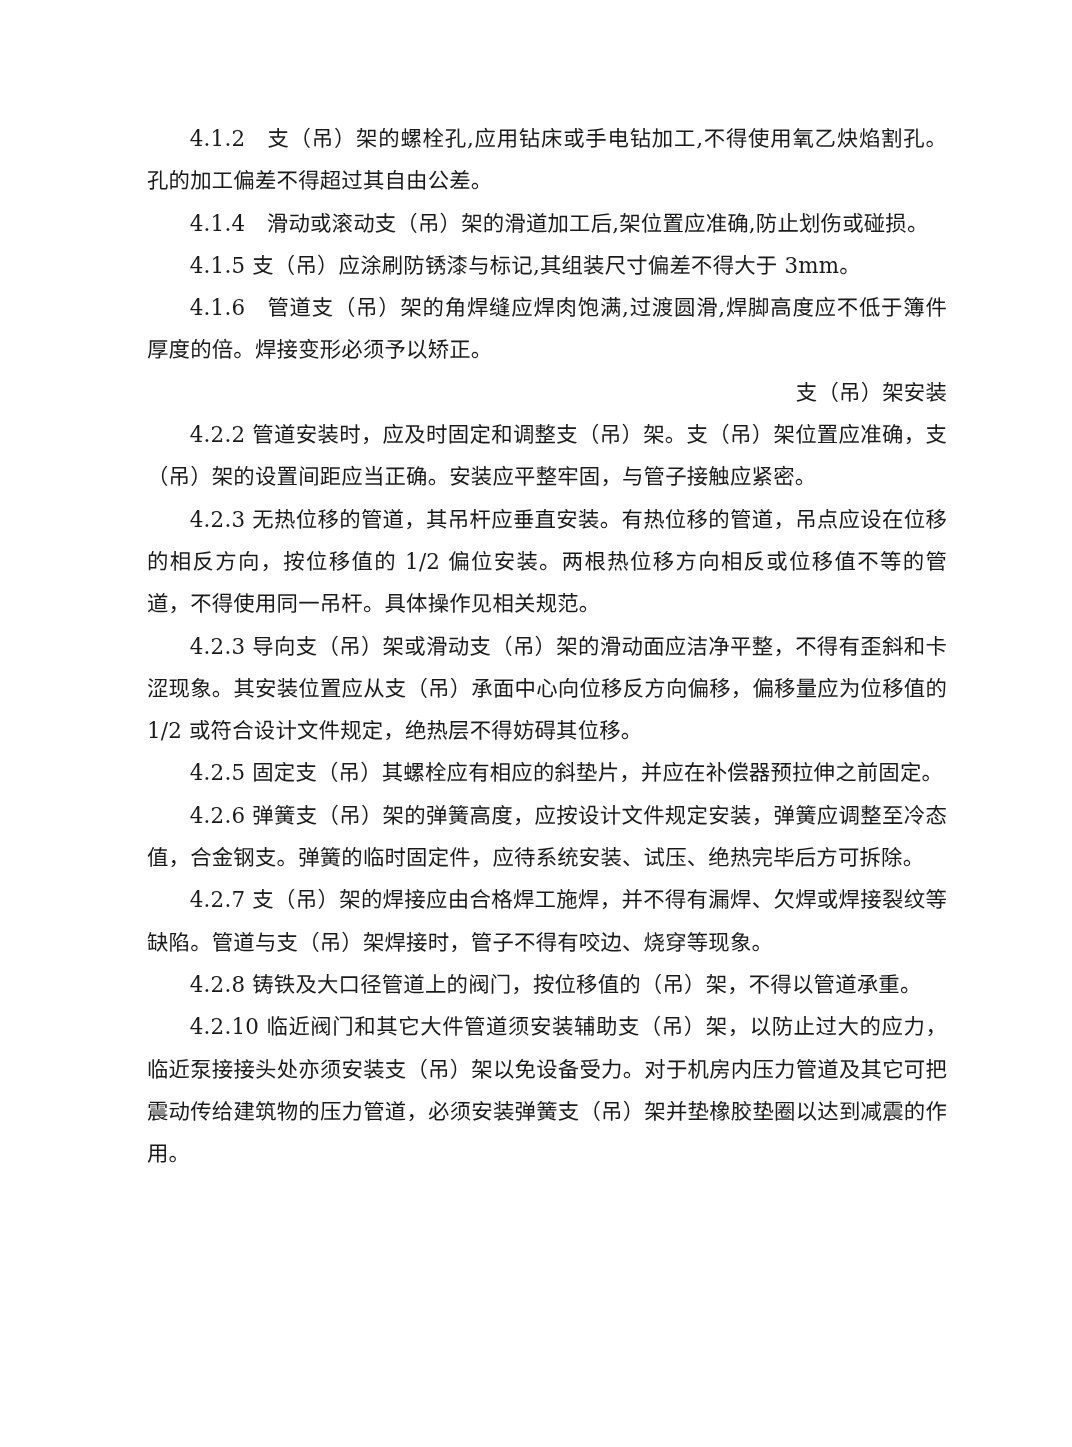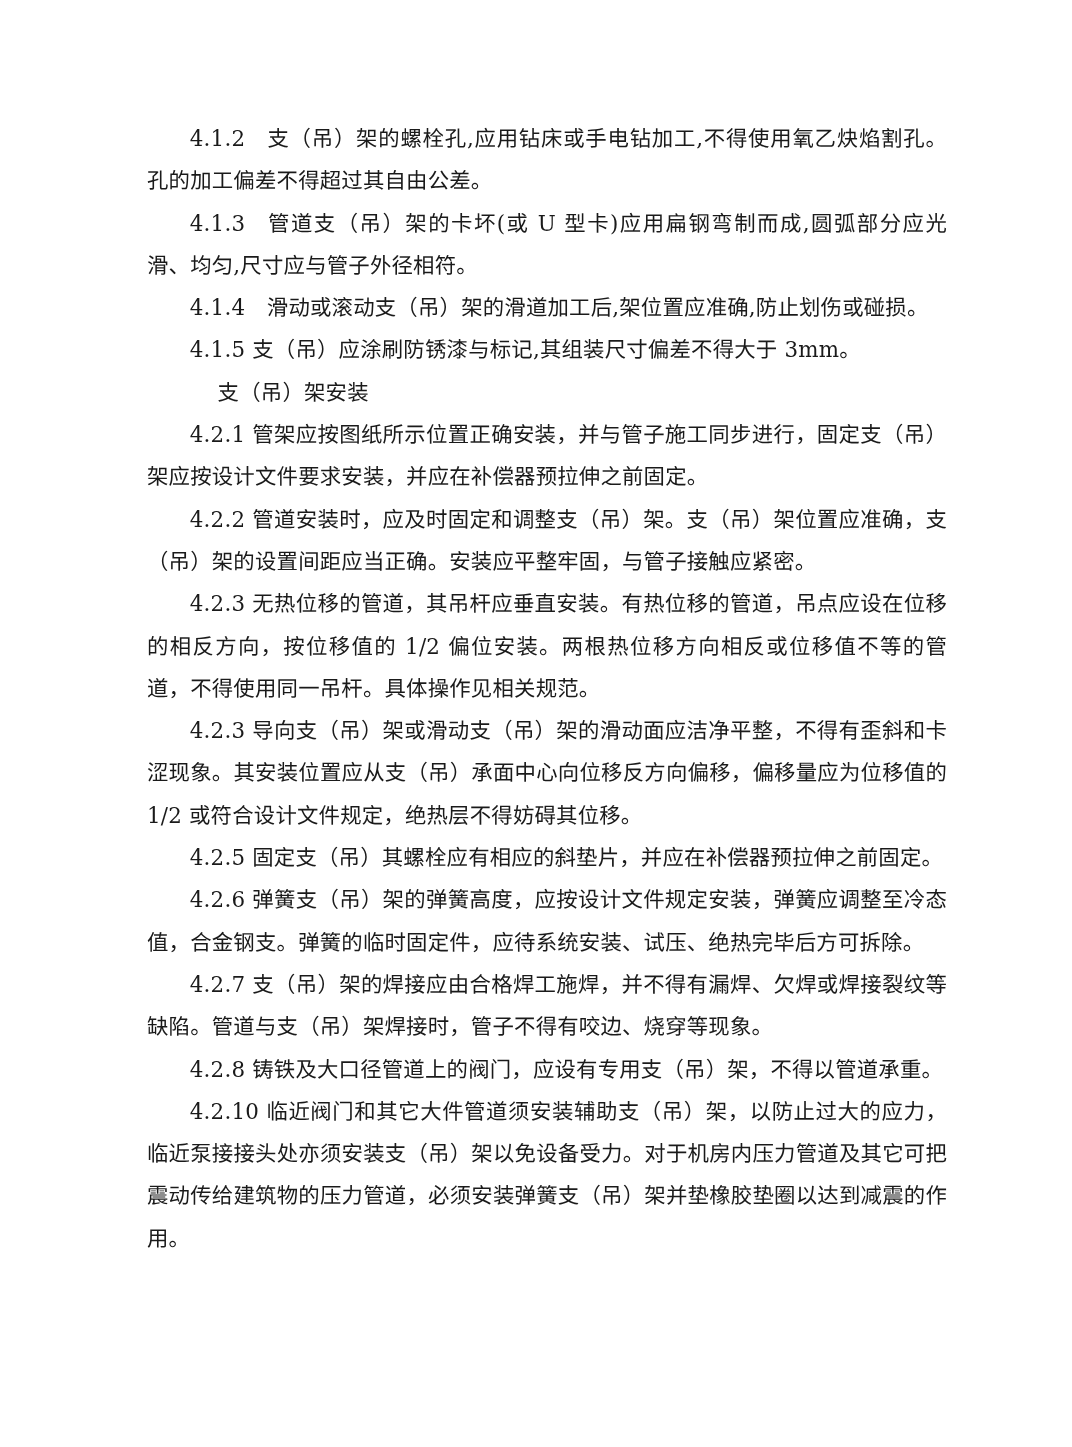--- a/index.html
+++ b/index.html
@@ -40,41 +40,40 @@
     text-indent: 2em;
     margin: 0;
     letter-spacing: 0.2px;
     word-break: break-all;
     white-space: normal;
   }
 
   
   .para.heading-line {
     text-indent: 3.3em;
-    text-align: left;
+    text-align: right;
   }
 
   
   .para:last-child {
     text-align-last: left;
   }
 </style>
 </head>
 <body style="background: rgb(255, 255, 255); color: rgb(26, 26, 26);">
 
 <div id="page" style="background: rgb(255, 255, 255);">
   <div id="doc-body">
       <p class="para">4.1.2 支（吊）架的螺栓孔,应用钻床或手电钻加工,不得使用氧乙炔焰割孔。孔的加工偏差不得超过其自由公差。</p>
-      <p class="para">4.1.3 管道支（吊）架的卡坏(或 U 型卡)应用扁钢弯制而成,圆弧部分应光滑、均匀,尺寸应与管子外径相符。</p>
       <p class="para">4.1.4 滑动或滚动支（吊）架的滑道加工后,架位置应准确,防止划伤或碰损。</p>
       <p class="para">4.1.5 支（吊）应涂刷防锈漆与标记,其组装尺寸偏差不得大于 3mm。</p>
+      <p class="para">4.1.6 管道支（吊）架的角焊缝应焊肉饱满,过渡圆滑,焊脚高度应不低于簿件厚度的倍。焊接变形必须予以矫正。</p>
       <p class="para heading-line">支（吊）架安装</p>
-      <p class="para">4.2.1 管架应按图纸所示位置正确安装，并与管子施工同步进行，固定支（吊）架应按设计文件要求安装，并应在补偿器预拉伸之前固定。</p>
       <p class="para">4.2.2 管道安装时，应及时固定和调整支（吊）架。支（吊）架位置应准确，支（吊）架的设置间距应当正确。安装应平整牢固，与管子接触应紧密。</p>
       <p class="para">4.2.3 无热位移的管道，其吊杆应垂直安装。有热位移的管道，吊点应设在位移的相反方向，按位移值的 1/2 偏位安装。两根热位移方向相反或位移值不等的管道，不得使用同一吊杆。具体操作见相关规范。</p>
       <p class="para">4.2.3 导向支（吊）架或滑动支（吊）架的滑动面应洁净平整，不得有歪斜和卡涩现象。其安装位置应从支（吊）承面中心向位移反方向偏移，偏移量应为位移值的 1/2 或符合设计文件规定，绝热层不得妨碍其位移。</p>
       <p class="para">4.2.5 固定支（吊）其螺栓应有相应的斜垫片，并应在补偿器预拉伸之前固定。</p>
       <p class="para">4.2.6 弹簧支（吊）架的弹簧高度，应按设计文件规定安装，弹簧应调整至冷态值，合金钢支。弹簧的临时固定件，应待系统安装、试压、绝热完毕后方可拆除。</p>
       <p class="para">4.2.7 支（吊）架的焊接应由合格焊工施焊，并不得有漏焊、欠焊或焊接裂纹等缺陷。管道与支（吊）架焊接时，管子不得有咬边、烧穿等现象。</p>
-      <p class="para">4.2.8 铸铁及大口径管道上的阀门，应设有专用支（吊）架，不得以管道承重。</p>
+      <p class="para">4.2.8 铸铁及大口径管道上的阀门，按位移值的（吊）架，不得以管道承重。</p>
       <p class="para">4.2.10 临近阀门和其它大件管道须安装辅助支（吊）架，以防止过大的应力，临近泵接接头处亦须安装支（吊）架以免设备受力。对于机房内压力管道及其它可把震动传给建筑物的压力管道，必须安装弹簧支（吊）架并垫橡胶垫圈以达到减震的作用。</p>
     </div>
 </div>
 
 </body></html>

